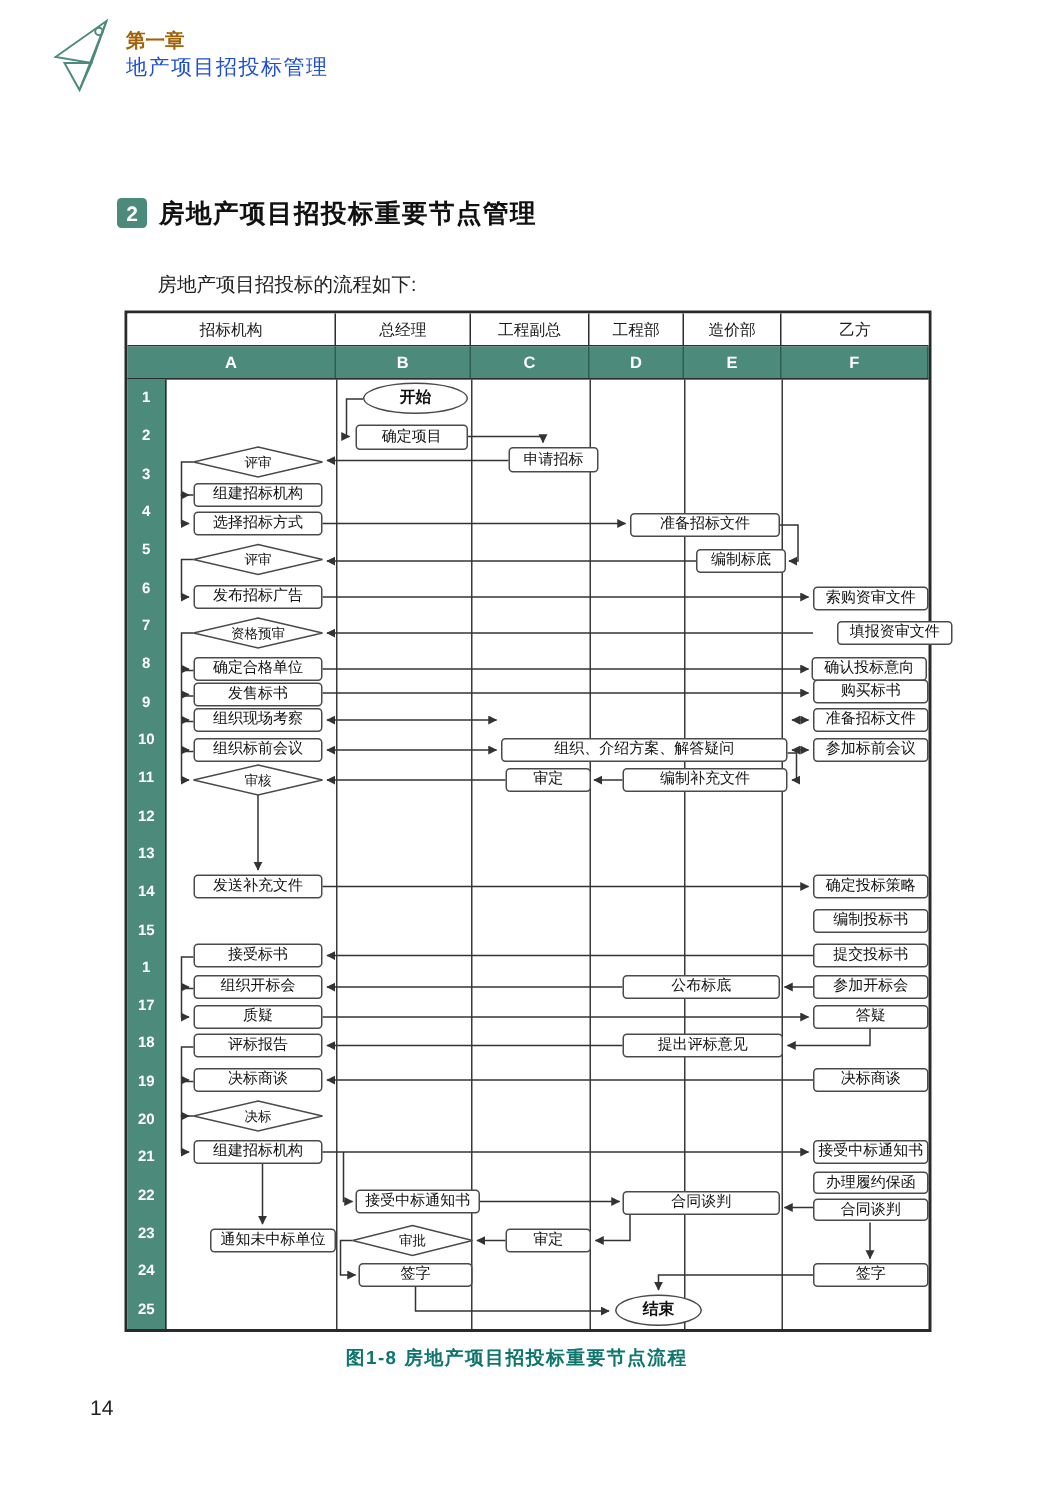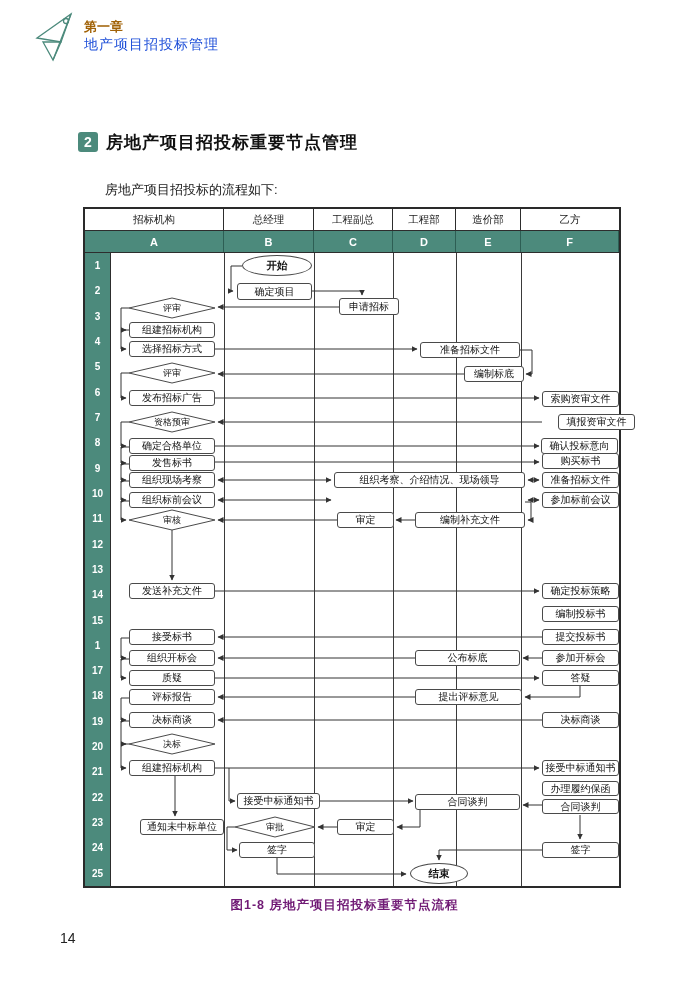--- a/index.html
+++ b/index.html
@@ -23,21 +23,21 @@
   .hdr-row.letters .hcell{color:#fff;font-weight:bold;font-size:11px;border-right:1px solid #2d5e54;}
   .numcol{position:absolute;left:0;top:44px;width:26px;height:633px;background:#4c8a7c;display:flex;flex-direction:column;border-right:1px solid #2d2d2d;box-sizing:border-box;}
   .numcol div{flex:1;display:flex;align-items:center;justify-content:center;color:#fff;font-size:10px;font-weight:bold;}
   .vline{position:absolute;top:44px;height:633px;width:0;border-left:1px solid #3a3a3a;}
   svg.flow{position:absolute;left:0;top:0;width:534px;height:677px;z-index:2;}
   
   .n{position:absolute;z-index:3;display:flex;align-items:center;justify-content:center;background:#fff;border:1px solid #4a4a4a;border-radius:3px;font-size:10px;line-height:1;color:#111;box-sizing:border-box;padding:0 1px;white-space:nowrap;}
   .oval{border-radius:50%;font-size:10.5px;font-weight:bold;}
   .dlabel{position:absolute;z-index:3;display:flex;align-items:center;justify-content:center;font-size:9px;line-height:1;color:#111;white-space:nowrap;}
   
-  .caption{left:0;top:897px;width:689px;text-align:center;font-size:12.5px;font-weight:bold;color:#701a75;letter-spacing:1px;}
+  .caption{left:0;top:897px;width:689px;text-align:center;font-size:12.5px;font-weight:bold;color:#0f766e;letter-spacing:1px;}
   .pagenum{left:60px;top:930px;font-size:14px;color:#222;}
 </style>
 </head>
 <body>
 
 <div class="abs" style="left:33px;top:8px;">
   <svg width="48" height="60" viewBox="0 0 48 60">
     <g fill="none" stroke="#4c8a7c" stroke-width="1.3">
       <path d="M4 30 L38 6 L28 34 Z"></path>
       <path d="M10 34 L28 34 L20 52 Z"></path>
@@ -198,23 +198,23 @@
     <div class="dlabel" style="left:46px;top:158px;width:82px;height:12px;">评审</div>
     <div class="n" style="left:44px;top:181px;width:86px;height:16px;">发布招标广告</div>
     <div class="n" style="left:457px;top:182px;width:77px;height:16px;">索购资审文件</div>
     <div class="dlabel" style="left:46px;top:207px;width:82px;height:12px;">资格预审</div>
     <div class="n" style="left:457px;top:205px;width:77px;height:16px;margin-left:16px;">填报资审文件</div>
     <div class="n" style="left:44px;top:229px;width:86px;height:16px;">确定合格单位</div>
     <div class="n" style="left:437px;top:229px;width:77px;height:16px;margin-left:19px;">确认投标意向</div>
     <div class="n" style="left:44px;top:246px;width:86px;height:16px;">发售标书</div>
     <div class="n" style="left:457px;top:244px;width:77px;height:16px;">购买标书</div>
     <div class="n" style="left:44px;top:263px;width:86px;height:16px;">组织现场考察</div>
-    <div class="n" style="left:249px;top:263px;width:191px;height:16px;">组织考察、介绍情况、现场领导</div>
     <div class="n" style="left:457px;top:263px;width:77px;height:16px;">准备招标文件</div>
     <div class="n" style="left:44px;top:283px;width:86px;height:16px;">组织标前会议</div>
+    <div class="n" style="left:249px;top:283px;width:191px;height:16px;">组织、介绍方案、解答疑问</div>
     <div class="n" style="left:457px;top:283px;width:77px;height:16px;">参加标前会议</div>
     <div class="dlabel" style="left:46px;top:305px;width:82px;height:12px;">审核</div>
     <div class="n" style="left:252px;top:303px;width:57px;height:16px;">审定</div>
     <div class="n" style="left:330px;top:303px;width:110px;height:16px;">编制补充文件</div>
     <div class="n" style="left:44px;top:374px;width:86px;height:16px;">发送补充文件</div>
     <div class="n" style="left:457px;top:374px;width:77px;height:16px;">确定投标策略</div>
     <div class="n" style="left:457px;top:397px;width:77px;height:16px;">编制投标书</div>
     <div class="n" style="left:44px;top:420px;width:86px;height:16px;">接受标书</div>
     <div class="n" style="left:457px;top:420px;width:77px;height:16px;">提交投标书</div>
     <div class="n" style="left:44px;top:441px;width:86px;height:16px;">组织开标会</div>

